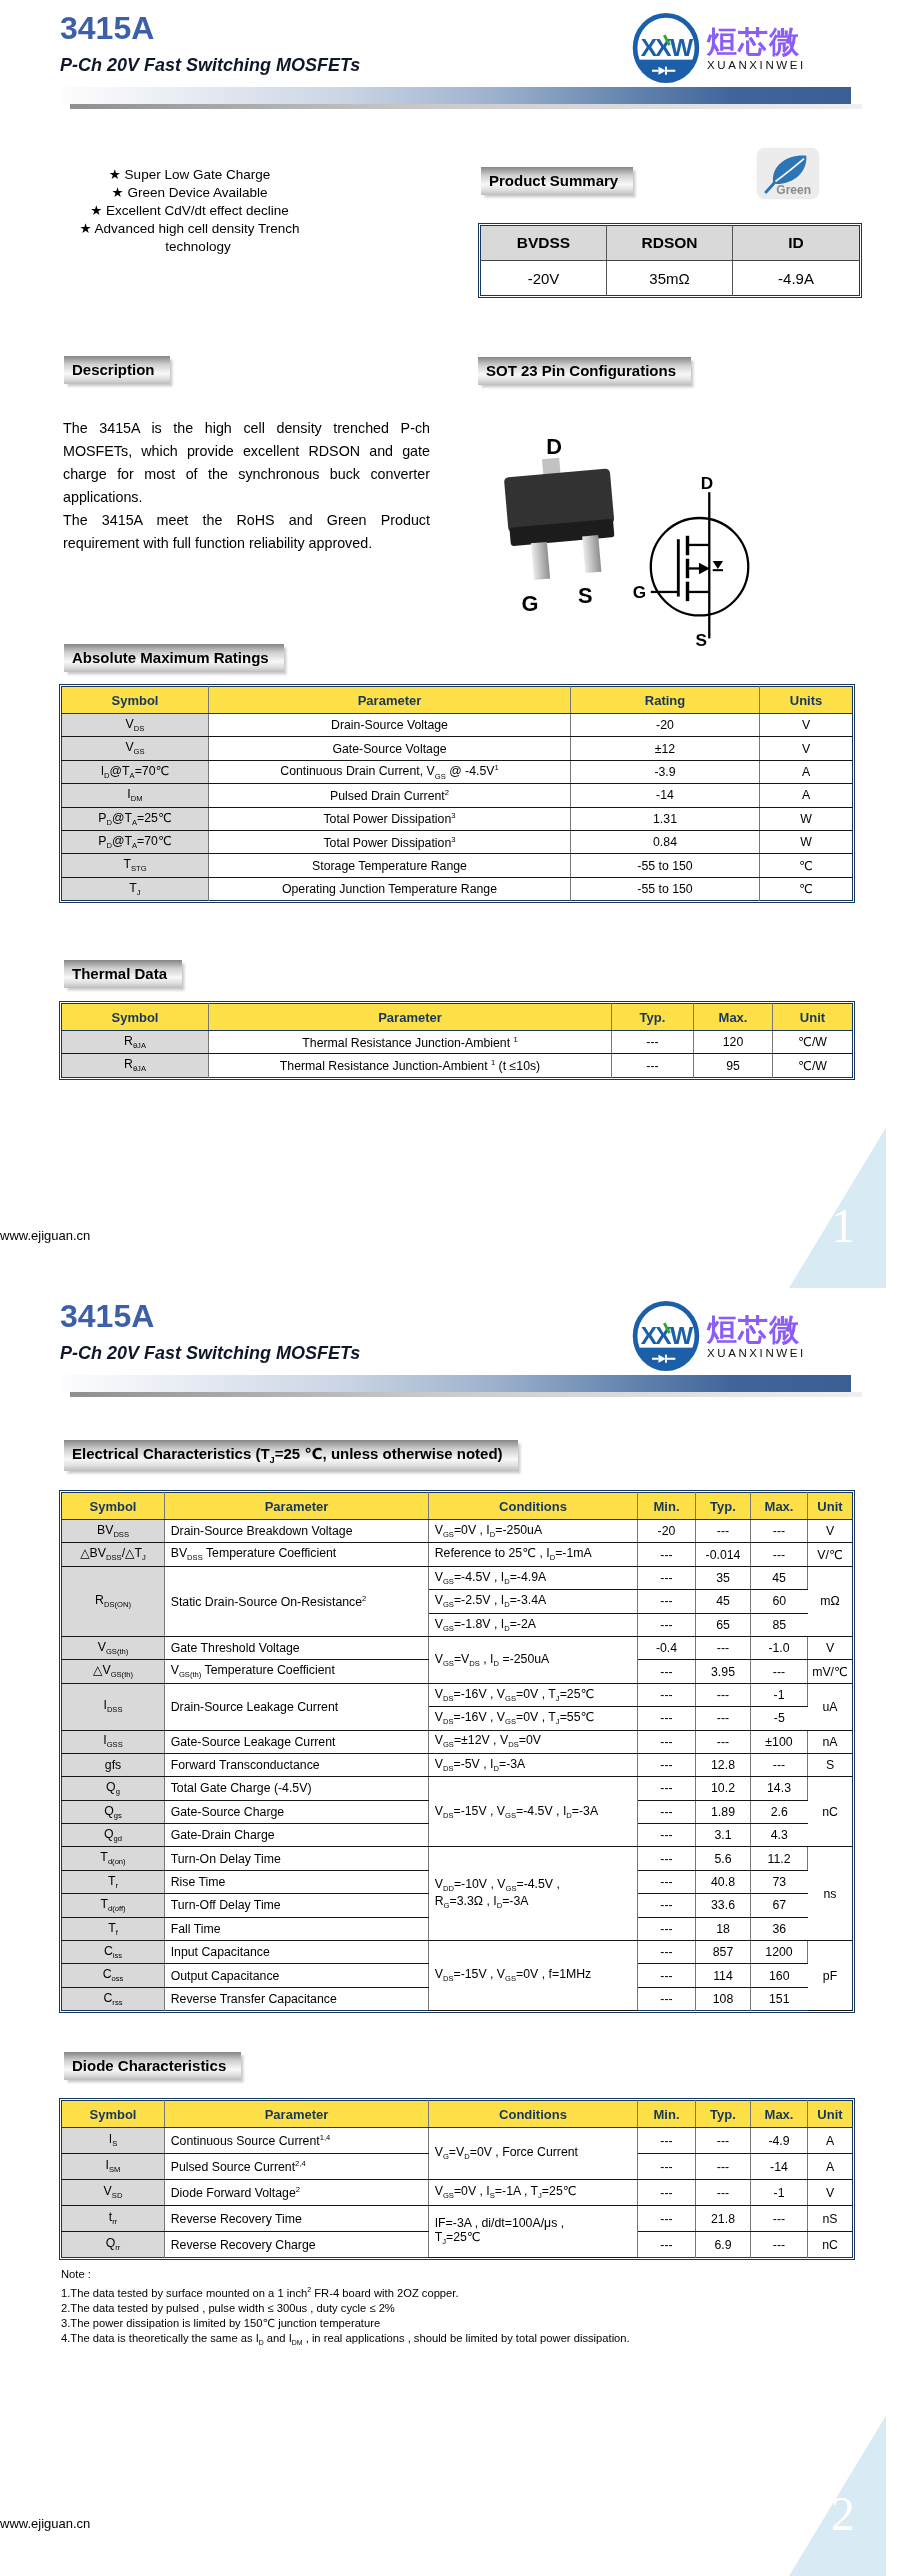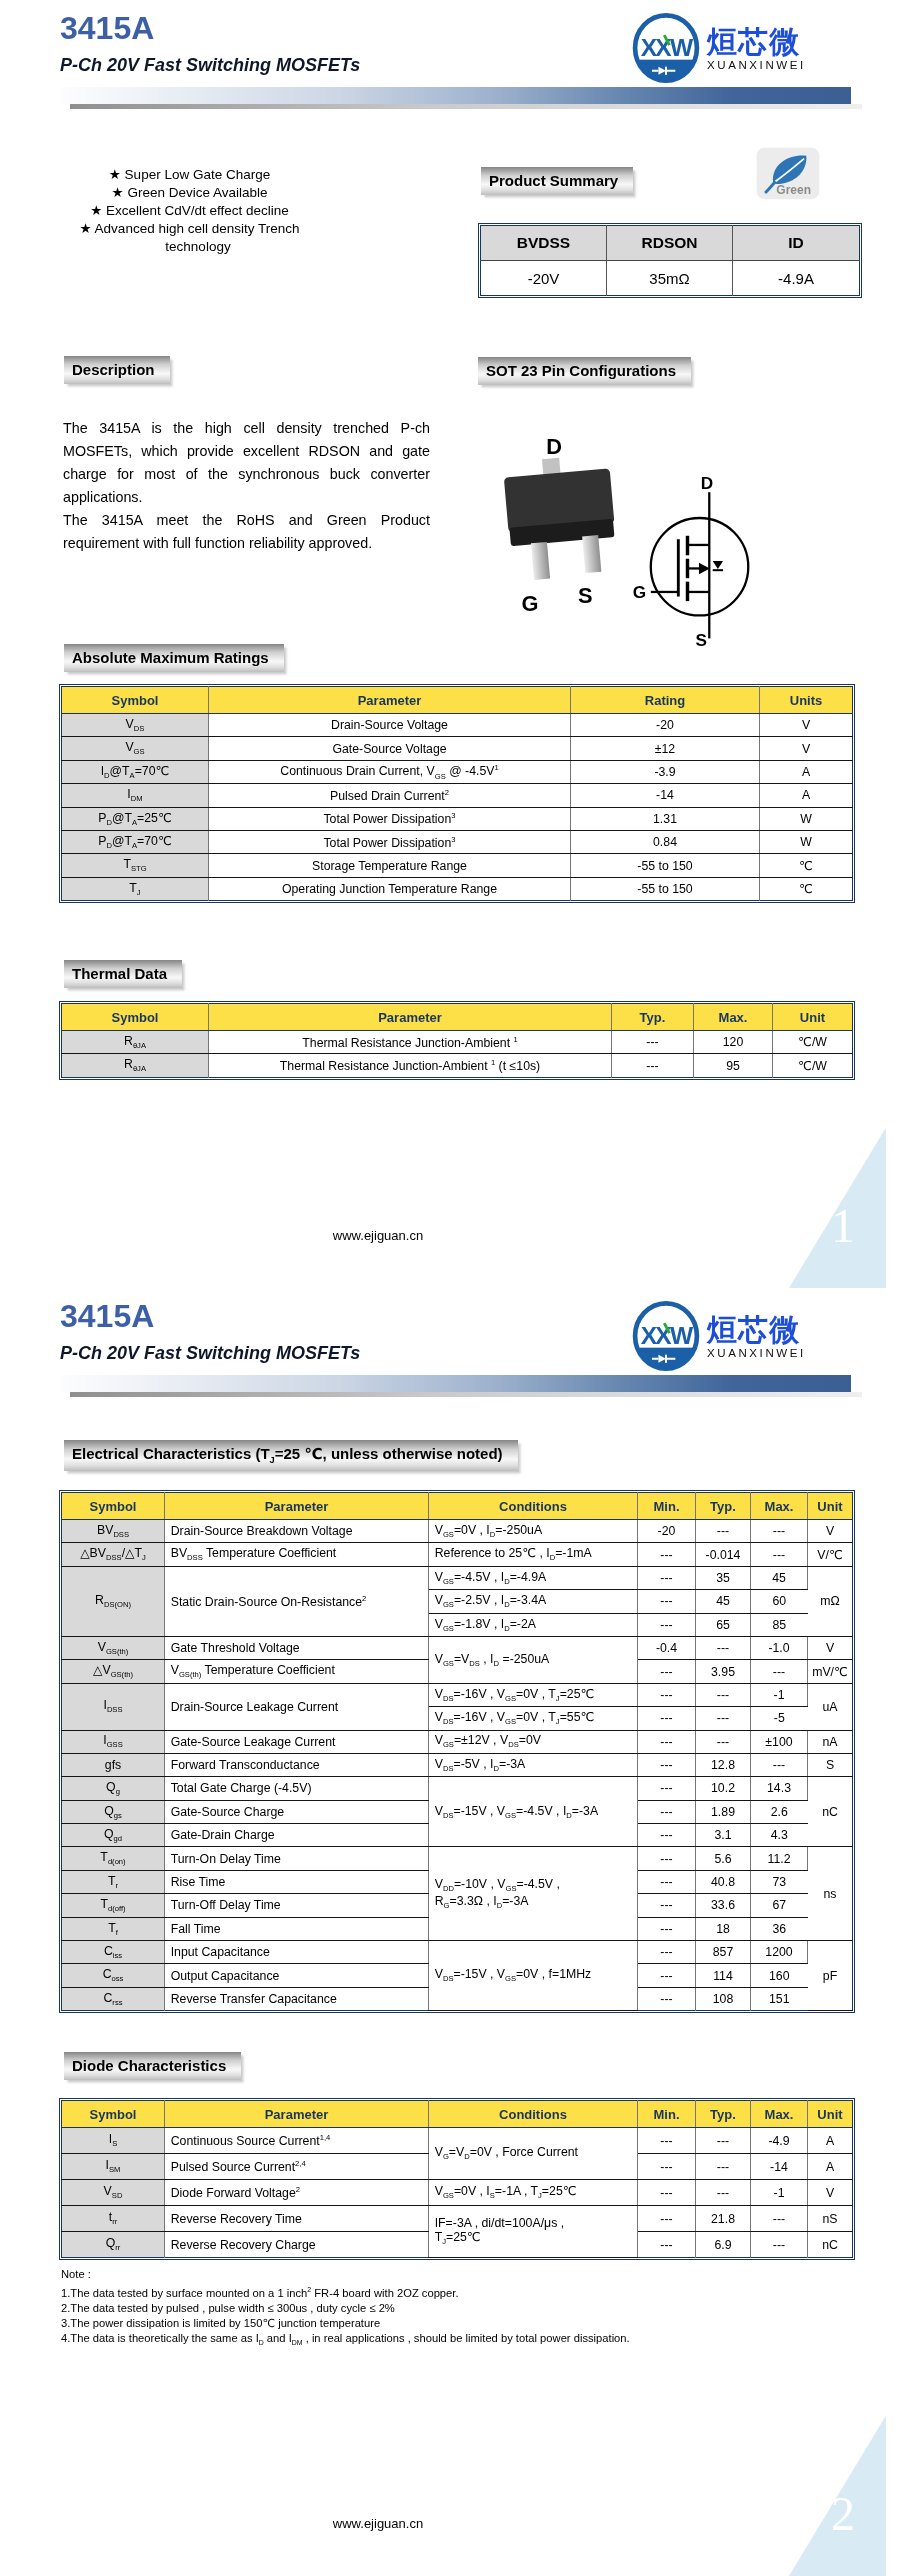--- a/index.html
+++ b/index.html
@@ -9,21 +9,21 @@
   #page1{top:0;} #page2{top:1288px;}
 
   
   .part-title{position:absolute;left:60px;top:10.3px;font-size:32px;font-weight:bold;color:#3c5fa8;}
   .part-sub{position:absolute;left:60px;top:55px;font-size:18px;font-weight:bold;color:#0f172a;font-style:italic;}
   .hdr-bar{position:absolute;left:61px;top:87px;width:790px;height:17px;
     background:linear-gradient(90deg,#fdfdfe 0%,#e9edf4 15%,#ccd6e5 35%,#9db1cd 55%,#6384ae 72%,#41659b 85%,#3b5f93 100%);}
   .hdr-shadow{position:absolute;left:70px;top:104px;width:792px;height:5.2px;
     background:linear-gradient(90deg,#8f8f8f,#c9c9c9 45%,#efefef);}
   .logo{position:absolute;left:631px;top:12.6px;display:flex;align-items:center;gap:6px;}
-  .logo-cn{font-size:30px;font-weight:bold;color:#1d4ed8;line-height:1.1;letter-spacing:1.1px;}
+  .logo-cn{font-size:30px;font-weight:bold;color:#8b5cf6;line-height:1.1;letter-spacing:1.1px;}
   .logo-en{font-size:11.5px;color:#111;letter-spacing:2.6px;margin-top:1.1px;}
 
   
   .seclabel{position:absolute;display:inline-block;font-weight:bold;font-size:15px;color:#000;
     padding:5.2px 15px 5.7px 8px;white-space:nowrap;
     background:linear-gradient(180deg,#858585 0%,#cfcfcf 30%,#f8f8f8 62%,#e0e0e0 82%,#bdbdbd 100%);
     box-shadow:2.9px 3.4px 2.3px #cccccc;}
 
   
   .features{position:absolute;left:61px;top:166px;width:257px;font-size:13.5px;}
@@ -53,21 +53,21 @@
   table.ps td{font-size:15px;height:32px;border-right:0.6px solid #555;text-align:center;}
   table.ps{position:absolute;border-collapse:collapse;table-layout:fixed;background:#fff;
     border:1.1px solid #17365d;outline:0.6px solid #17365d;outline-offset:1.1px;}
   table.ps th:last-child,table.ps td:last-child{border-right:none;margin-left:40px;}
   sub{font-size:62%;} sup{font-size:62%;}
 
   
   .notes{position:absolute;left:61px;top:979px;font-size:11.2px;line-height:15px;}
 
   
-  .footer-url{position:absolute;left:8px;top:1228px;width:740px;text-align:center;font-size:13px;}
+  .footer-url{position:absolute;left:0;top:1228px;width:740px;font-size:13px;}
   .wedge{position:absolute;right:0;top:1086px;width:122px;height:202px;background:#d8eaf3;
     clip-path:polygon(100% 0,100% 100%,0 100%);}
   .wedge .num{position:absolute;left:42px;top:112px;font-size:48px;color:#ffffff;
     font-family:"Liberation Serif","DejaVu Serif",serif;}
 </style>
 </head>
 <body>
 
 <div class="sheet">
 

